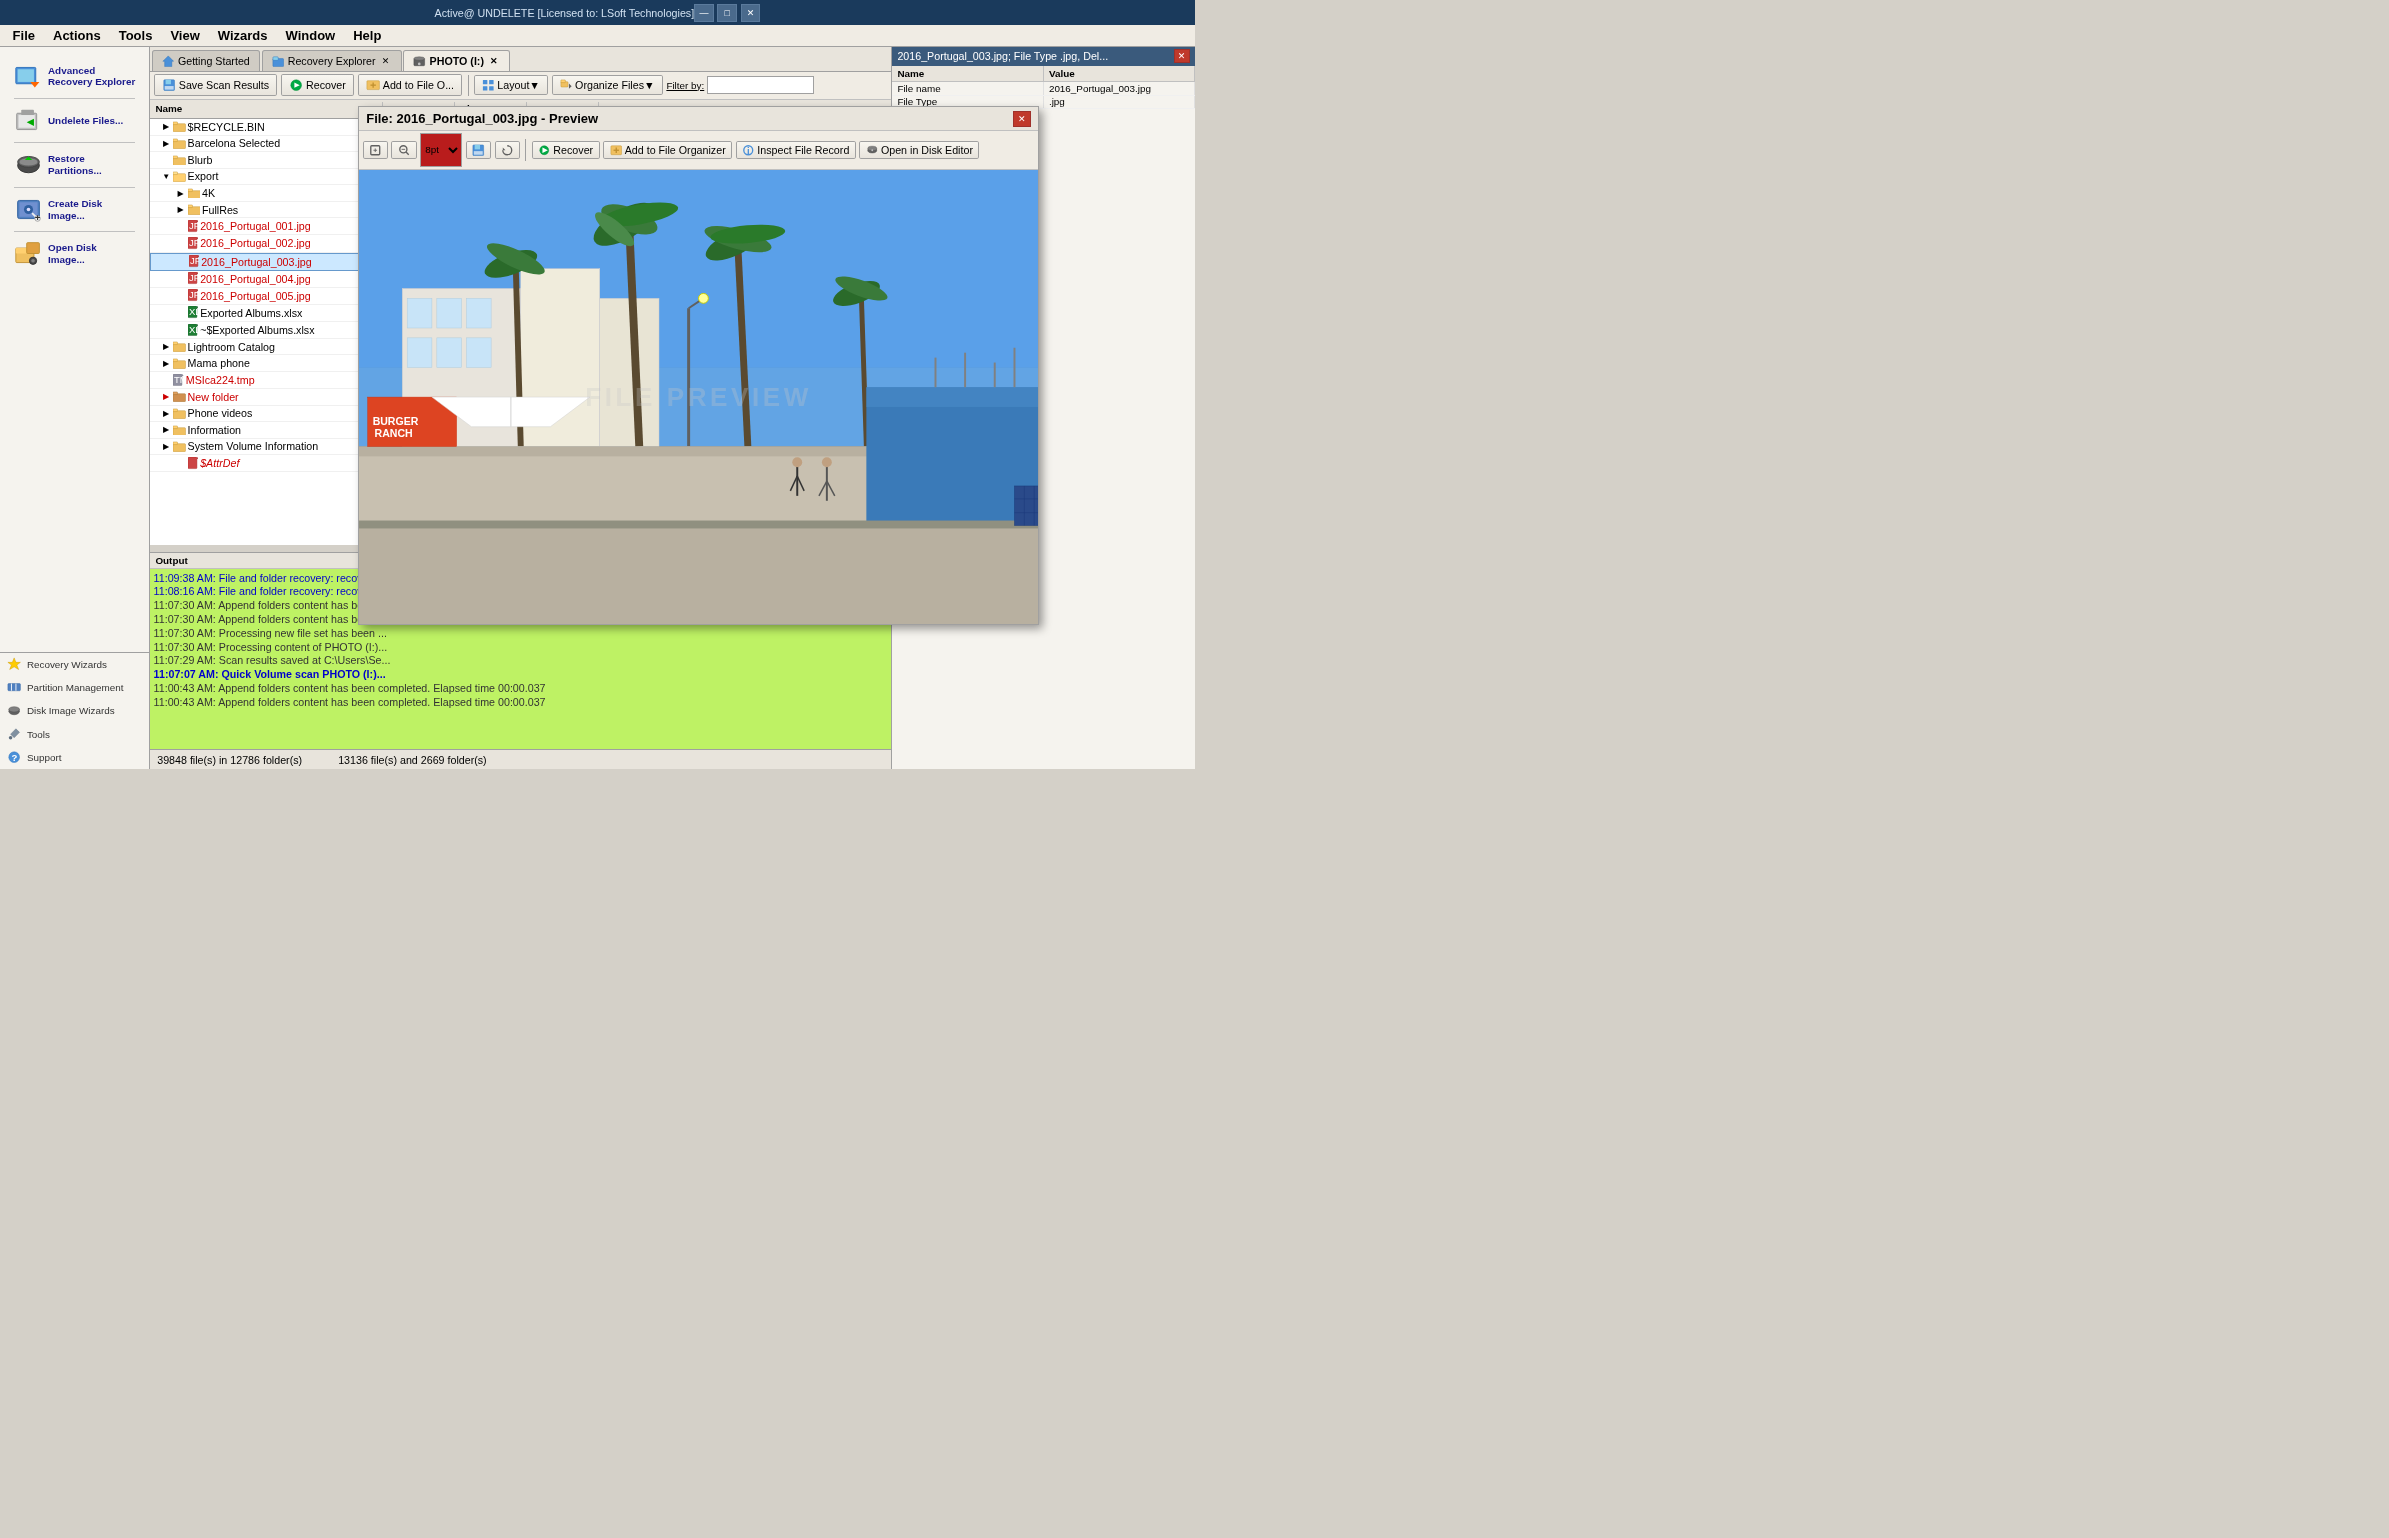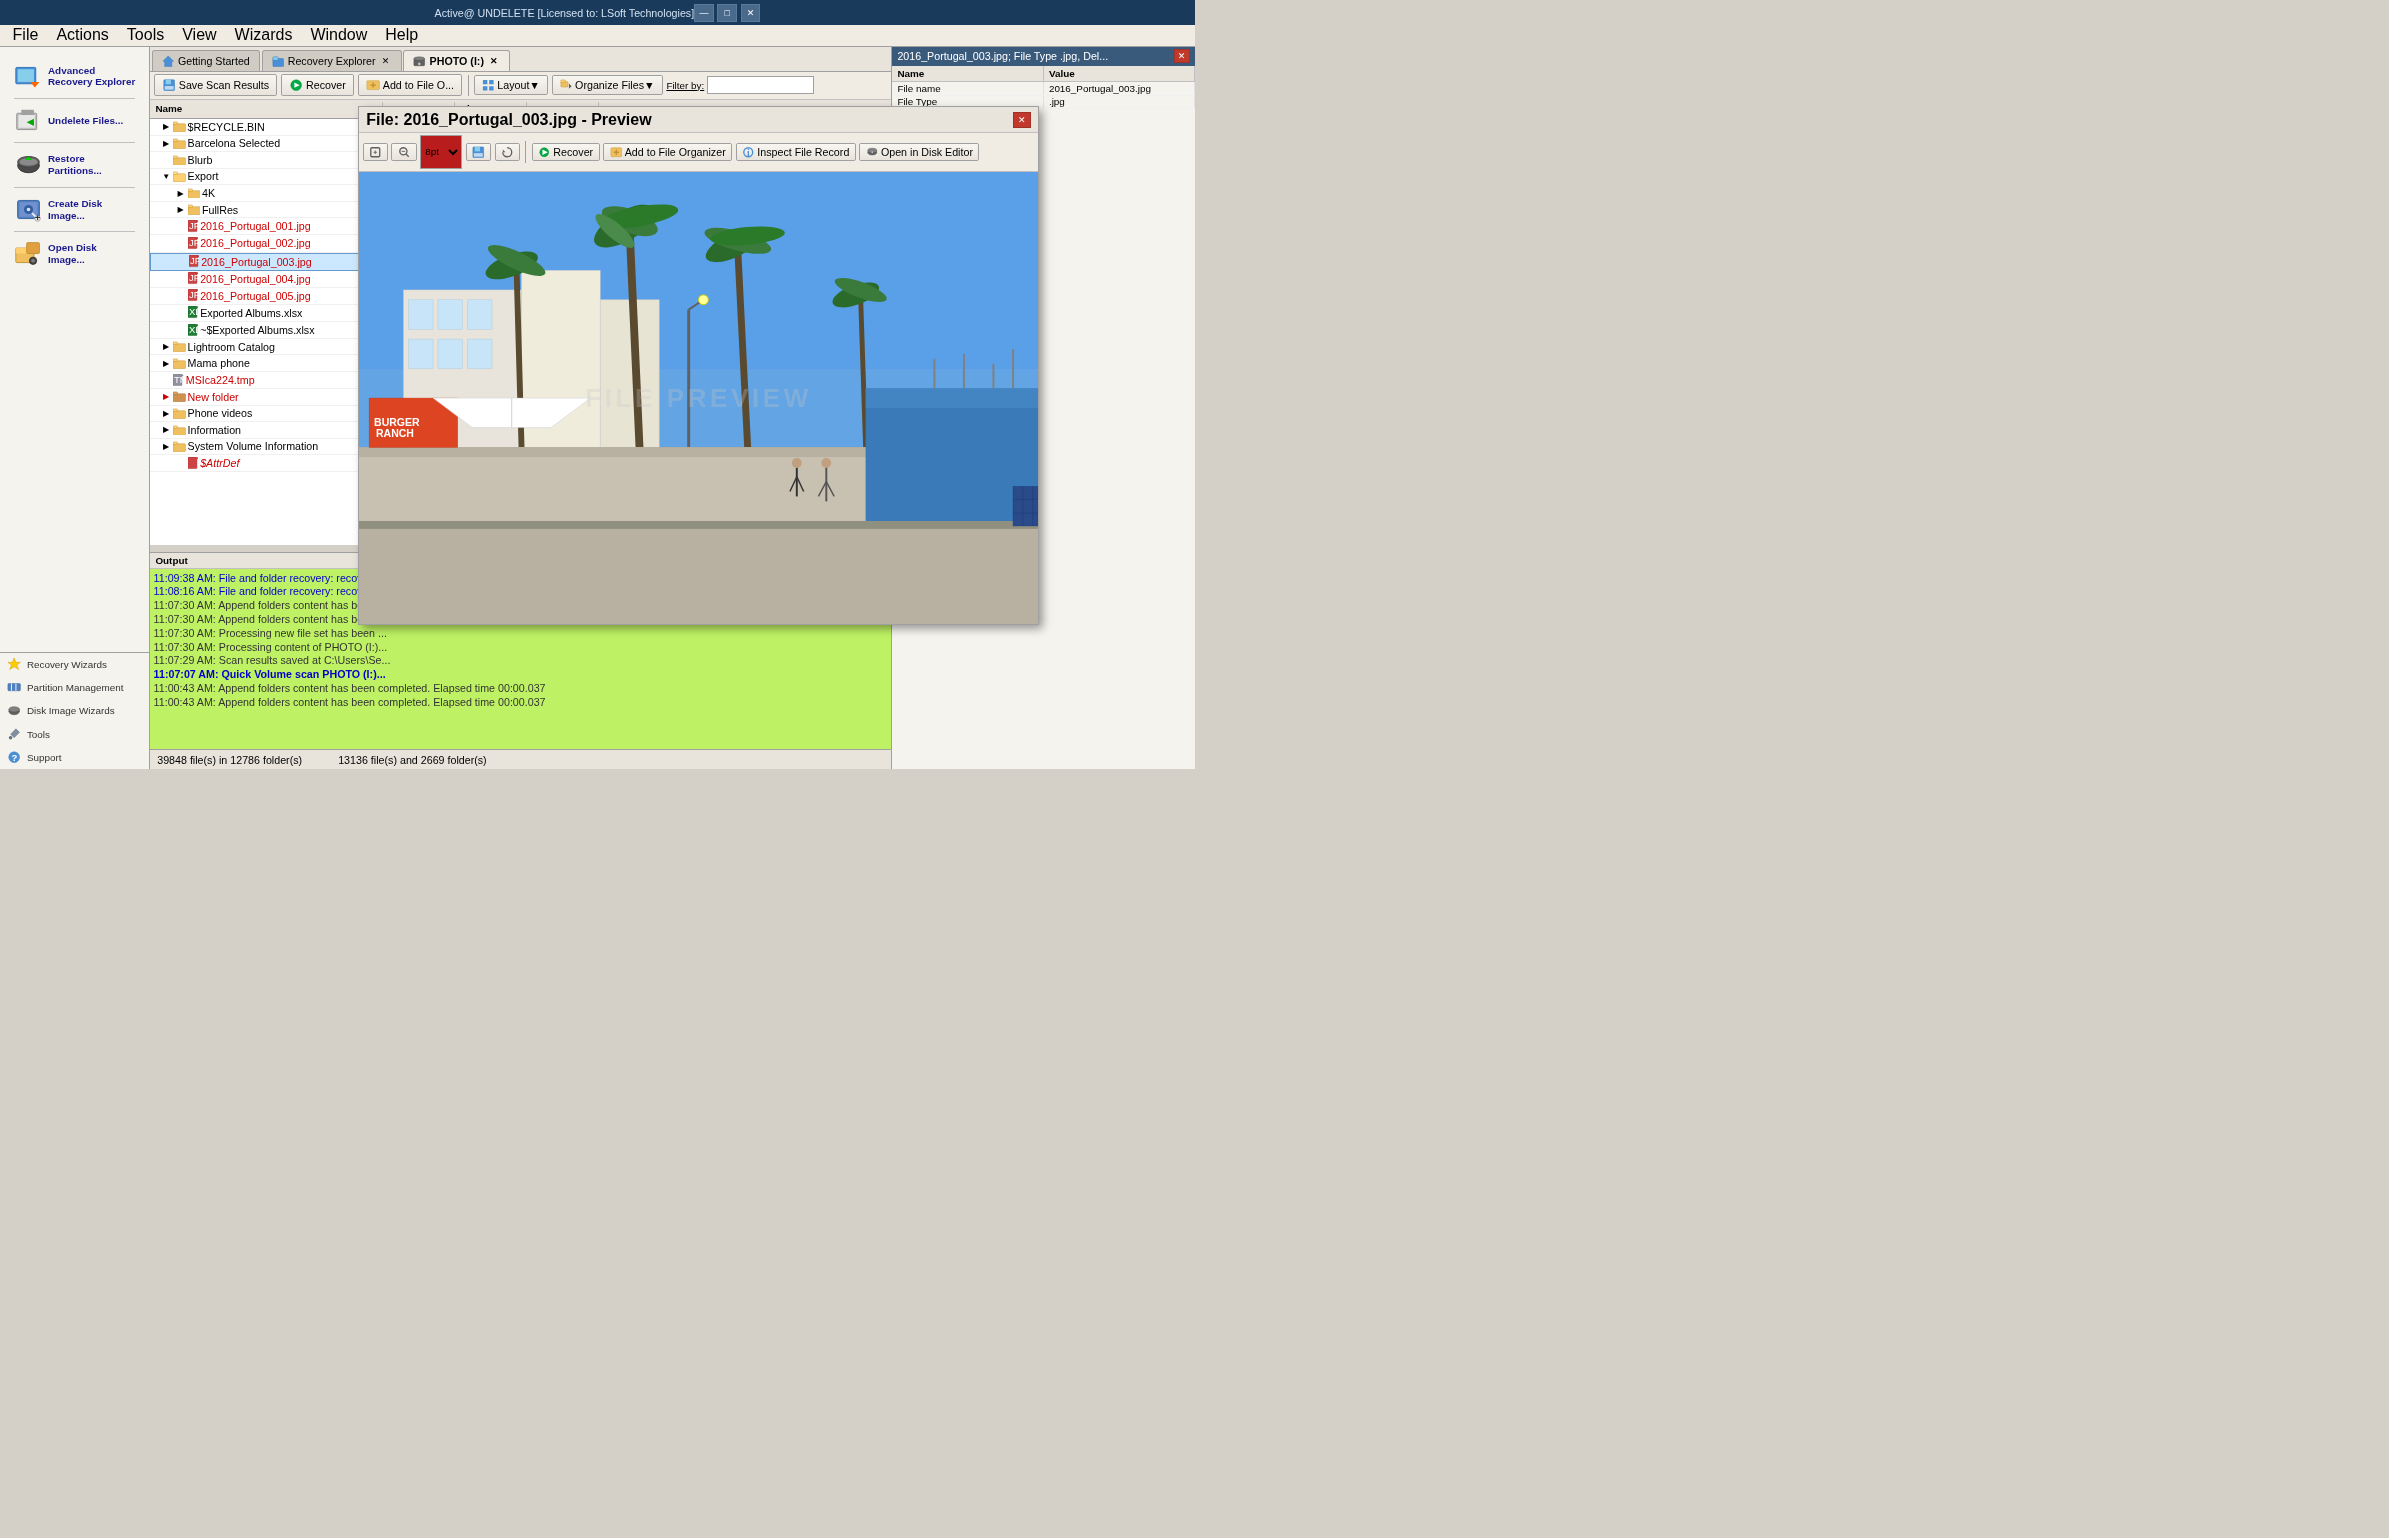--- a/index.html
+++ b/index.html
@@ -6,21 +6,21 @@
     body { background: #d4d0c8; overflow: hidden; width: 1195px; height: 769px; position: relative; }
     
     
     .title-bar { background: #1a3a5c; color: white; height: 25px; display: flex; align-items: center; padding: 0 7.2px; justify-content: center; }
     .title-bar-title { font-size: 10.7px; color: #d0e0f0; }
     .title-bar-controls { display: flex; gap: 3.6px; }
     .title-btn { width: 19.7px; height: 18px; background: #4a6a8c; border: 0.9px solid #5a7a9c; color: white; font-size: 9px; cursor: pointer; display: flex; align-items: center; justify-content: center; }
     
     
     .menu-bar { background: #f0ece4; border-bottom: 0.9px solid #a0a0a0; height: 21.5px; display: flex; align-items: center; padding: 0 3.6px; }
-    .menu-item { padding: 1.8px 9px; cursor: pointer; font-size: 16px; }
+    .menu-item { padding: 1.8px 9px; cursor: pointer; font-size: 13px; font-weight: bold; }
     
     
     .main-layout { display: flex; height: calc(769px - 25px - 21.5px); }
     
     
     .sidebar { width: 150px; background: #f5f3ee; border-right: 0.9px solid #a0a0a0; display: flex; flex-direction: column; overflow-y: auto; }
     .sidebar-section { padding: 10px; }
     .sidebar-item { display: flex; align-items: center; gap: 5.4px; padding: 5.4px 3.6px; cursor: pointer; border-radius: 1.8px; }
     .sidebar-item-icon { width: 29px; height: 29px; flex-shrink: 0; }
     .sidebar-item-label { font-size: 9.9px; color: #1a1a8c; font-weight: bold; line-height: 1.2; }
@@ -84,21 +84,21 @@
     .right-panel { width: 304px; background: #f5f3ee; border-left: 0.9px solid #a0a0a0; display: flex; flex-direction: column; }
     .right-panel-header { background: #3a5a7c; color: white; padding: 2.7px 5.4px; font-size: 9.9px; display: flex; justify-content: space-between; align-items: center; }
     .right-panel-cols { display: flex; background: #e8e4dc; border-bottom: 0.9px solid #c0c0c0; }
     .right-col-header { flex: 1; padding: 1.8px 5.4px; font-size: 9.9px; font-weight: bold; border-right: 0.9px solid #c0c0c0; }
     .right-panel-row { display: flex; border-bottom: 0.9px solid #f0f0f0; }
     .right-panel-cell { flex: 1; padding: 0.9px 5.4px; font-size: 9.9px; overflow: hidden; text-overflow: ellipsis; white-space: nowrap; border-right: 0.9px solid #e0e0e0; }
 
     
     .preview-dialog { position: absolute; top: 106px; left: 358px; width: 681px; height: 519px; background: #f0ece4; border: 0.9px solid #a0a0a0; box-shadow: 3.6px 3.6px 9px rgba(0,0,0,0.4); z-index: 100; display: flex; flex-direction: column; }
     .preview-title-bar { background: #e8e4dc; border-bottom: 0.9px solid #c0c0c0; padding: 3.6px 7.2px; display: flex; justify-content: space-between; align-items: center; }
-    .preview-title { font-size: 16px; font-weight: bold; }
+    .preview-title { font-size: 13px; font-weight: bold; }
     .preview-close-btn { width: 18px; height: 16px; background: #c0392b; border: 0.9px solid #a0302a; color: white; cursor: pointer; display: flex; align-items: center; justify-content: center; font-size: 9px; }
     .preview-toolbar { background: #f0ece4; border-bottom: 0.9px solid #c0c0c0; padding: 1.8px 3.6px; display: flex; align-items: center; gap: 3.6px; }
     .preview-btn { display: flex; align-items: center; gap: 2.7px; padding: 1.8px 5.4px; border: 0.9px solid #a0a0a0; background: linear-gradient(to bottom, #f8f6f0, #e8e4dc); cursor: pointer; font-size: 9.9px; border-radius: 1.8px; }
     .preview-content { flex: 1; overflow: hidden; position: relative; background: #2a2a2a; }
     .preview-watermark { position: absolute; top: 50%; left: 50%; transform: translate(-50%, -50%); color: rgba(200,200,200,0.3); font-size: 26px; font-weight: bold; letter-spacing: 3.6px; white-space: nowrap; }
     .zoom-select { height: 34px; border: 0.9px solid #a0a0a0; font-size: 9.9px; background: #b91c1c; }
 
     
     ::-webkit-scrollbar { width: 12.5px; height: 12.5px; }
     ::-webkit-scrollbar-track { background: #f0ece4; }

